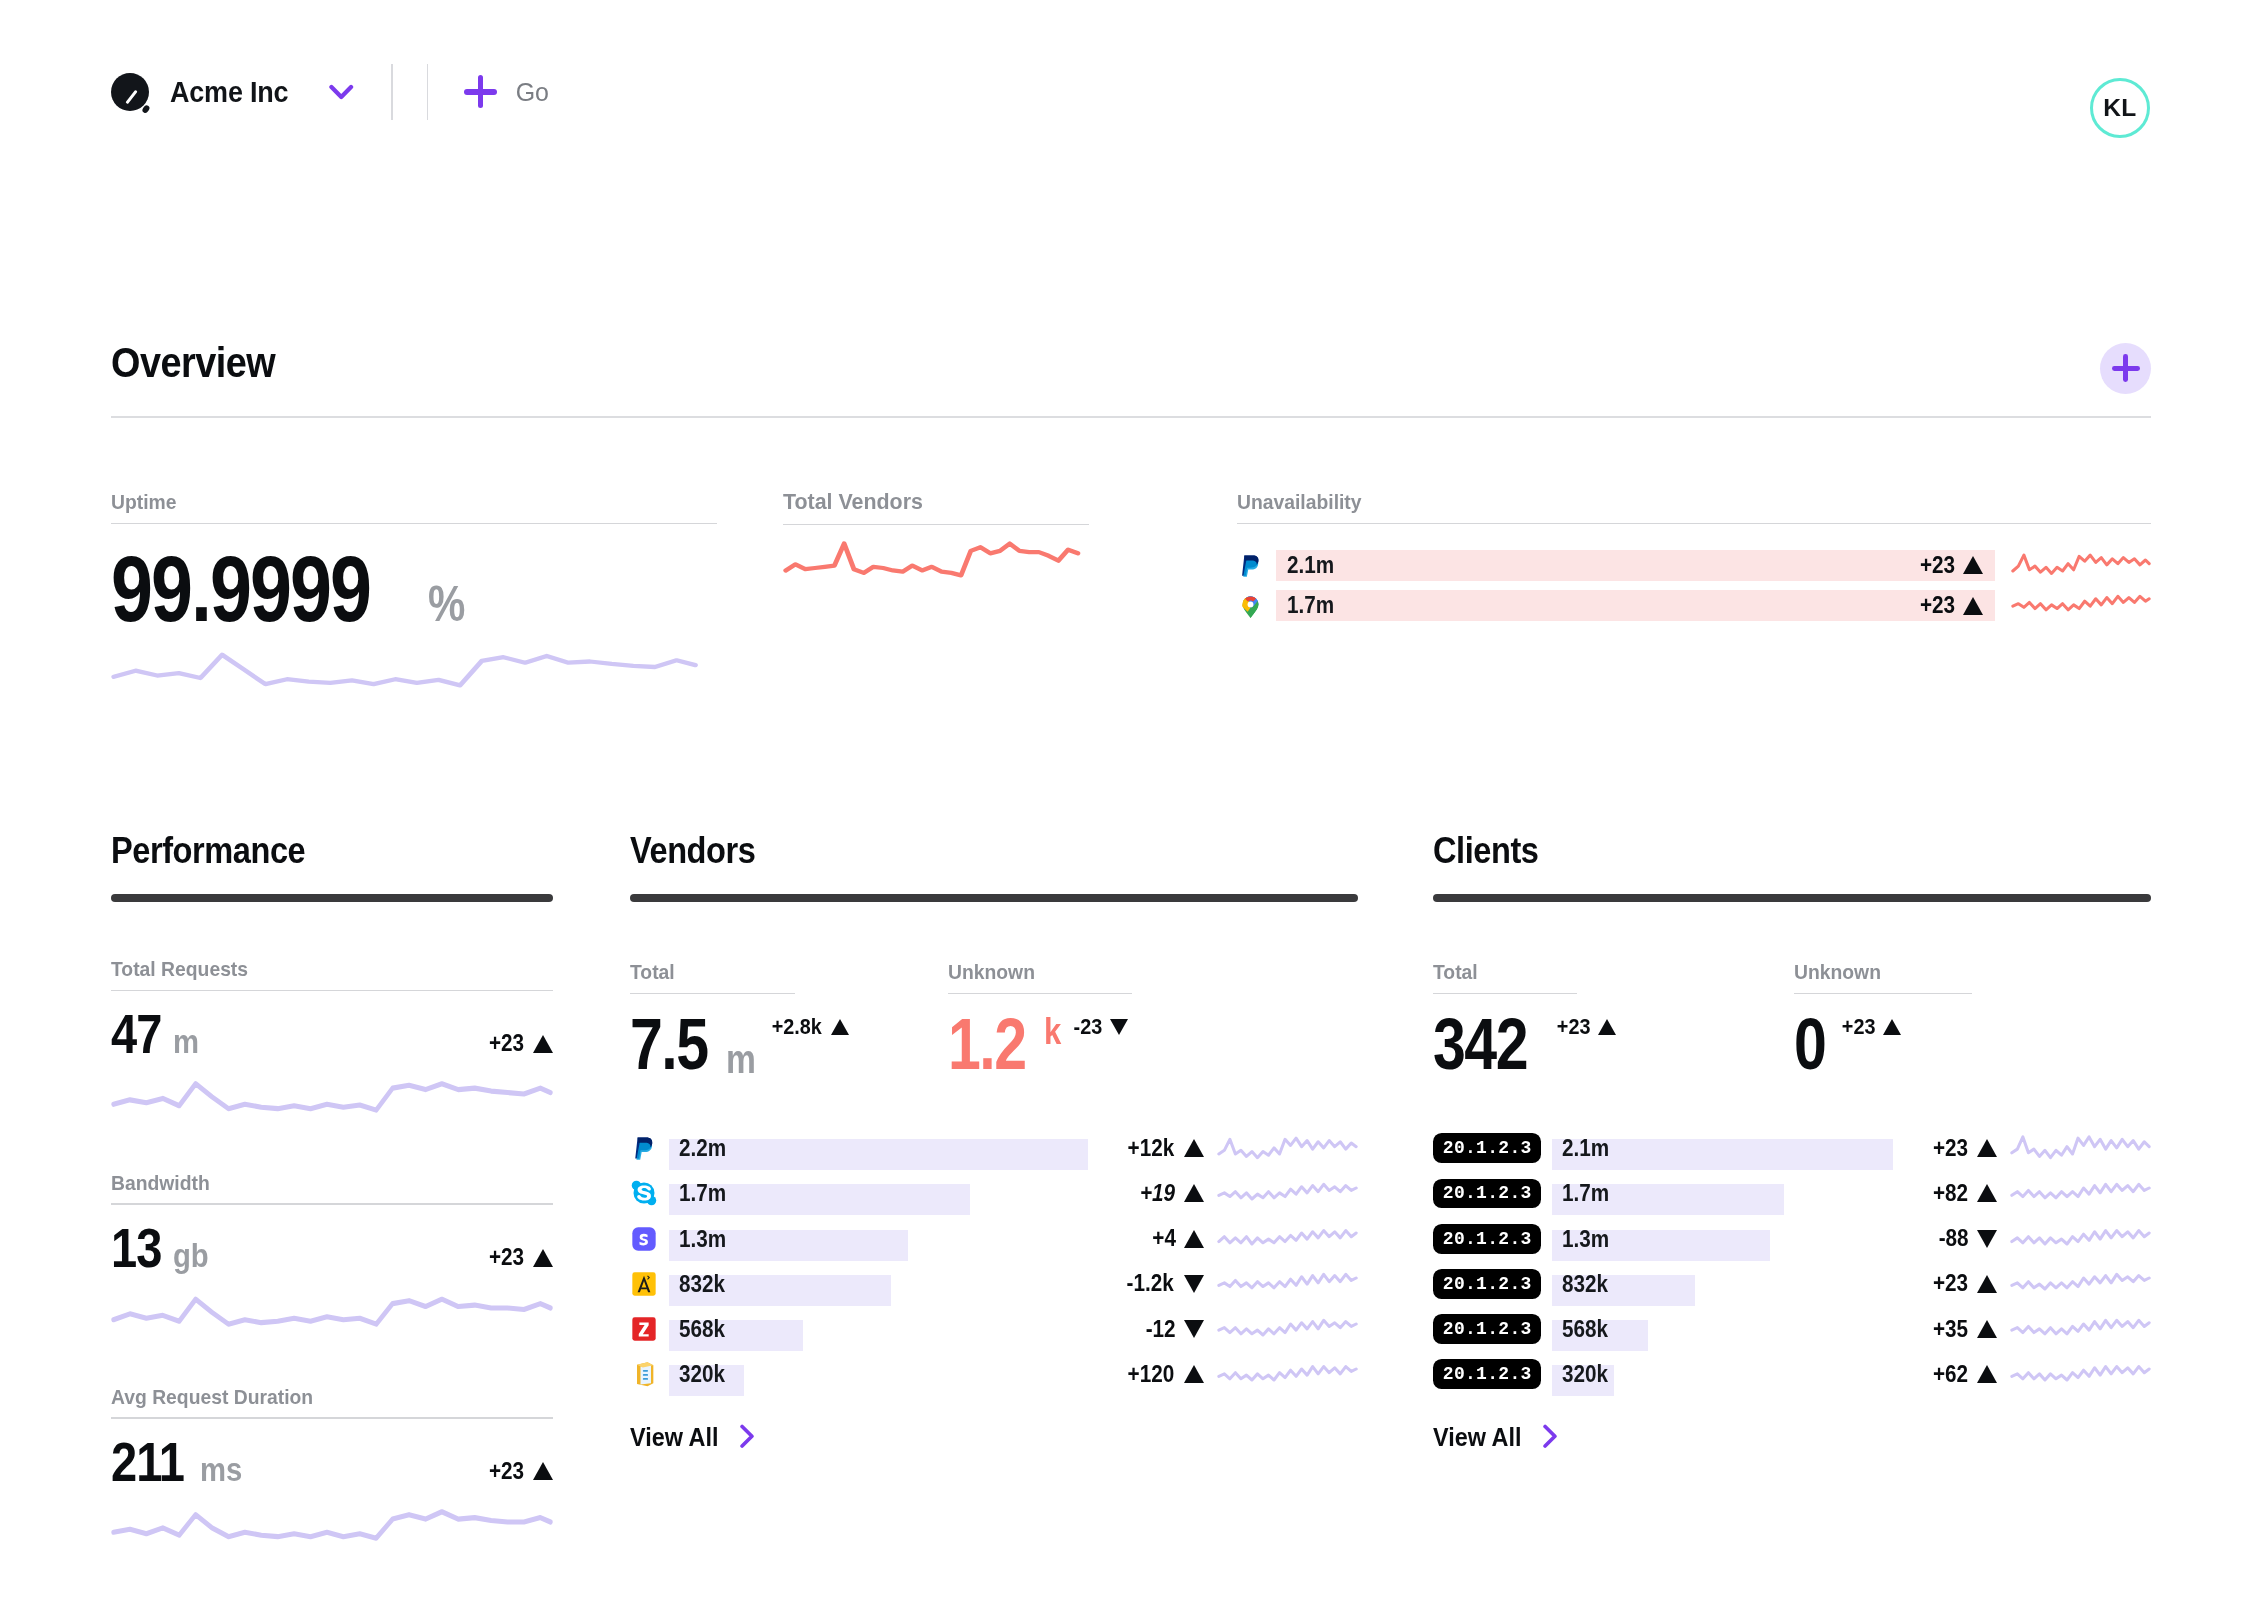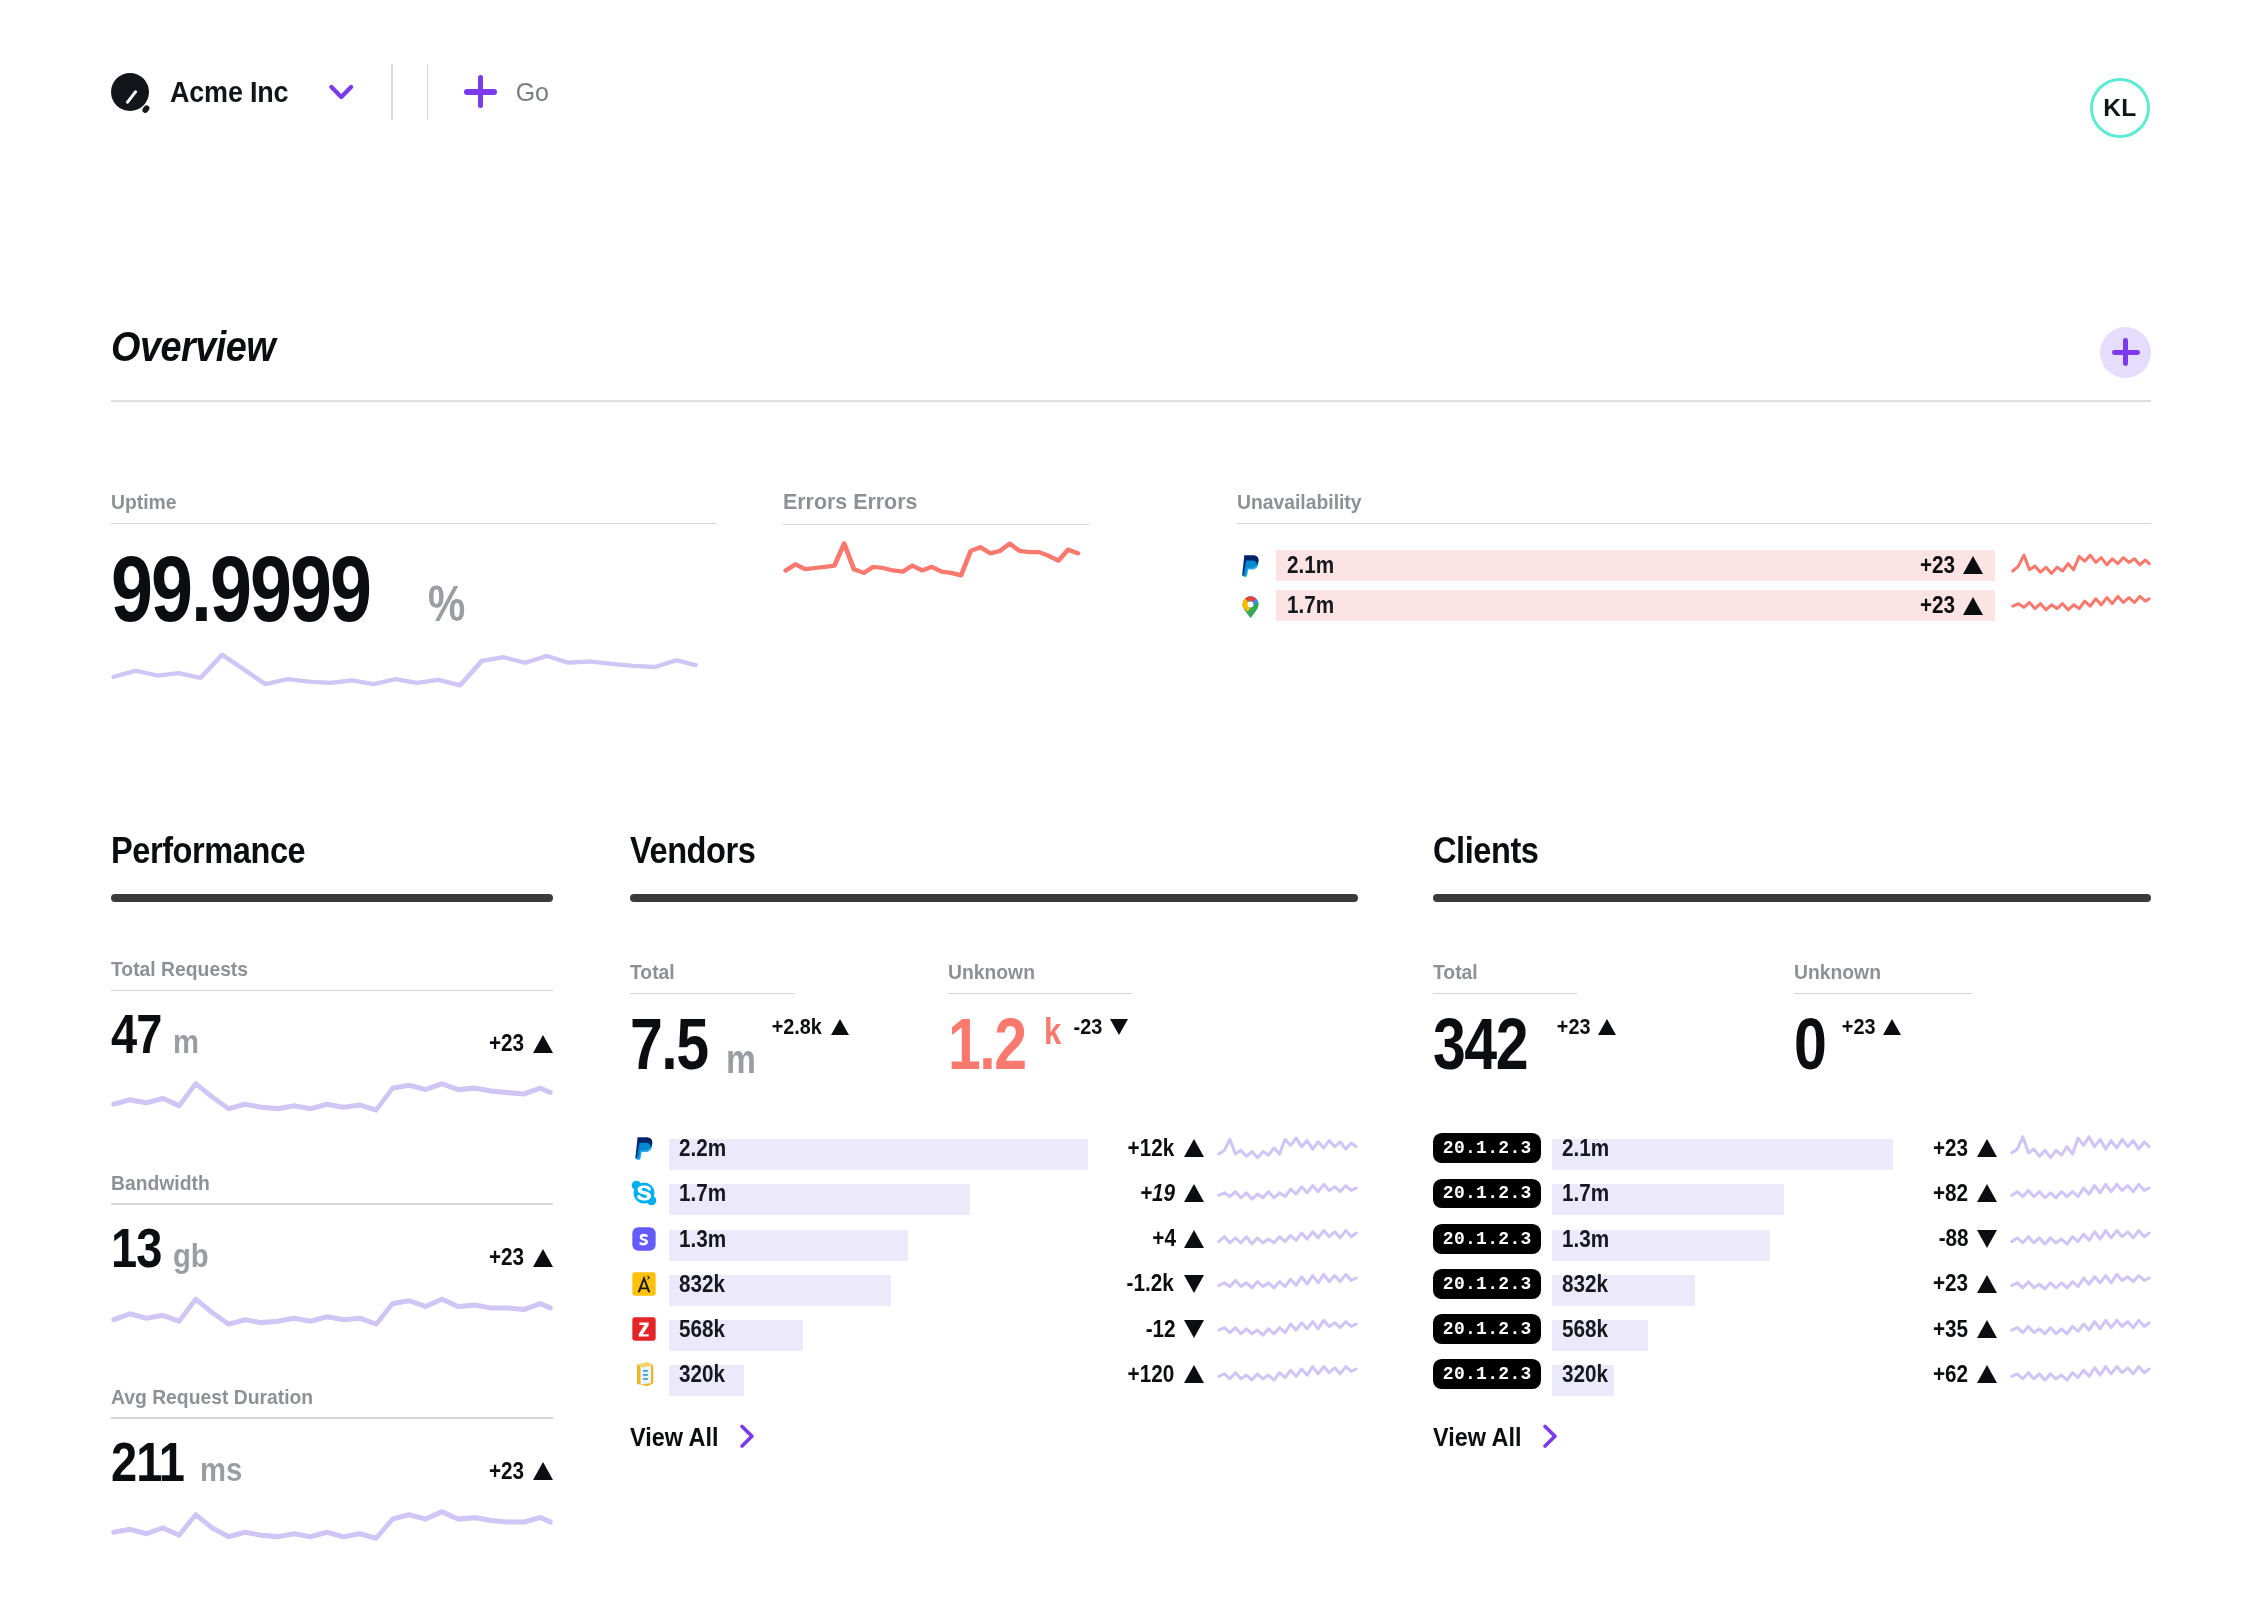--- a/index.html
+++ b/index.html
@@ -53,21 +53,21 @@
   .avatar {
     position: absolute; right: 111px; top: 108px; transform: translateY(-50%);
     width: 60px; height: 60px; border-radius: 50%;
     border: 3.1px solid #5eead4; display: flex; align-items: center; justify-content: center;
     background: #fff;
   }
   .avatar span { font-size: 24.5px; font-weight: 700; color: #111418; letter-spacing: 0.3px; }
 
   
   .overview-head {
-    position: absolute; left: 111px; top: 322px; width: 2040px; font-style: italic;
+    position: absolute; left: 111px; top: 338px; width: 2040px;
   }
   .overview-title {
     font-size: 43px; font-weight: 700; color: #0b0d10; letter-spacing: -0.6px;
     transform: scaleX(0.88); transform-origin: left center;
   }
   .overview-rule {
     position: absolute; left: 0; top: 78px; width: 2040px; height: 1.8px; background: #dcdde0;
   }
   .overview-add {
     position: absolute; right: 0; top: 4.9px; width: 51px; height: 51px; border-radius: 50%;
@@ -247,21 +247,21 @@
     <div class="bignum">
       <span class="val">99.9999</span>
       <span class="unit">%</span>
     </div>
     <svg class="spark" viewBox="0 0 840 72" preserveAspectRatio="none">
       <polyline fill="none" stroke="#cfc6f5" stroke-width="7" stroke-linejoin="round" stroke-linecap="round" points="4,52 34,42 64,50 94,46 124,54 154,16 184,40 214,64 244,56 274,60 304,62 334,58 364,64 394,56 424,62 454,57 484,66 514,26 544,20 574,29 604,18 634,29 664,27 694,31 724,34 754,36 784,25 810,33"></polyline>
     </svg>
   </div>
 
   <div class="kpi-errors">
-    <div class="mini-label err-label">Errors Errors</div>
+    <div class="mini-label err-label">Total Vendors</div>
     <div class="mini-rule"></div>
     <svg class="spark" viewBox="0 0 440 72" preserveAspectRatio="none">
       <polyline fill="none" stroke="#f9796f" stroke-width="7" stroke-linejoin="round" stroke-linecap="round" points="4,58 18,48 32,56 46,54 60,52 74,50 88,14 102,56 116,62 130,52 144,54 158,58 172,60 186,50 200,58 214,52 228,60 242,62 256,66 270,26 284,20 298,30 312,26 326,14 340,26 354,28 368,28 382,34 396,42 410,24 424,30"></polyline>
     </svg>
   </div>
 
   <div class="kpi-unavail">
     <div class="mini-label">Unavailability</div>
     <div class="mini-rule"></div>
 

